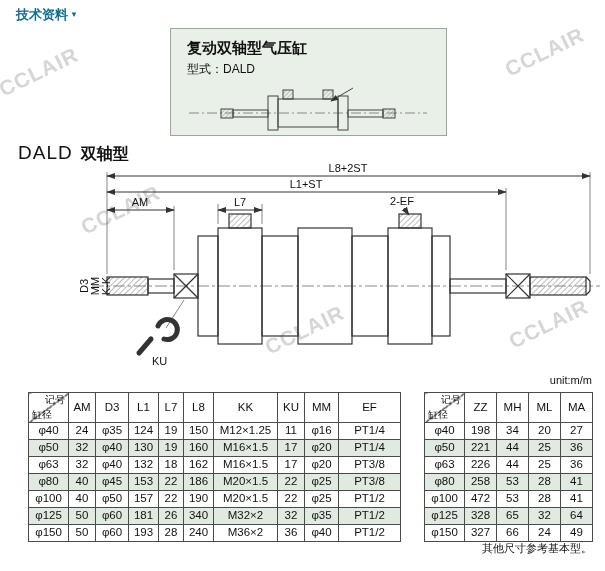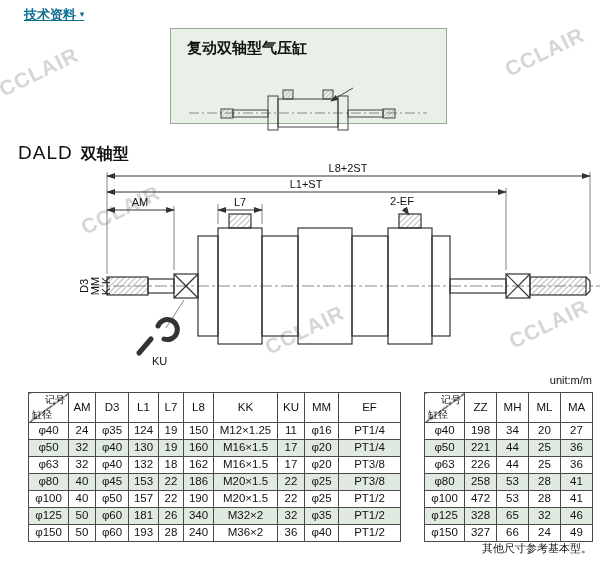--- a/index.html
+++ b/index.html
@@ -7,26 +7,26 @@
     width:605px;height:571px;position:relative;overflow:hidden;
     background:#fff;color:#111;
     font-family:"Liberation Sans","DejaVu Sans",sans-serif;
   }
   .watermark{
     position:absolute;transform:rotate(-26deg);transform-origin:center;
     font-size:21px;font-weight:bold;letter-spacing:1px;
     color:var(--watermark,#d6d6d6);user-select:none;pointer-events:none;white-space:nowrap;
   }
   .toplink{
-    position:absolute;left:24px;top:6px;font-size:13px;font-weight:bold;
-    color:var(--link,#0d6e8f);cursor:pointer;text-decoration:underline;
+    position:absolute;left:16px;top:6px;font-size:13px;font-weight:bold;
+    color:var(--link,#0d6e8f);cursor:pointer;
   }
   .toplink .arrow{font-size:9px;vertical-align:2px}
   .headerbox{
-    position:absolute;left:170px;top:28px;width:277px;height:96px;
+    position:absolute;left:170px;top:28px;width:277px;height:108px;
     background:var(--box_bg,#e9f0e7);border:1px solid #9aa89a;box-sizing:border-box;
   }
   .headerbox .title{margin:10px 0 3px 16px;font-size:15px;font-weight:bold}
   .headerbox .model{margin-left:16px;font-size:12px}
   .headerbox svg{position:absolute;left:12px;top:58px}
   .heading{position:absolute;left:18px;top:142px}
   .heading .model{font-size:19px;letter-spacing:1px}
   .heading .type{font-size:16px;font-weight:bold;margin-left:8px}
   svg.diagram{position:absolute;left:0;top:158px}
   svg text{font-family:"Liberation Sans","DejaVu Sans",sans-serif;font-size:11px;fill:#111}
@@ -57,20 +57,21 @@
 <div class="watermark" style="left:262px;top:318px">CCLAIR</div>
 <div class="watermark" style="left:506px;top:312px">CCLAIR</div>
 
 <div class="toplink">
   <span>技术资料</span>
   <span class="arrow">▾</span>
 </div>
 
 <div class="headerbox">
   <div class="title">复动双轴型气压缸</div>
+  <div class="model">型式：DALD</div>
   <svg width="250" height="46" viewBox="0 0 250 46">
     <defs>
       <pattern id="hatch2" width="3" height="3" patternUnits="userSpaceOnUse" patternTransform="rotate(45)">
         <line x1="0" y1="0" x2="0" y2="3" stroke="#777" stroke-width="0.8"></line>
       </pattern>
       <marker id="arr2" viewBox="0 0 10 10" refX="9" refY="5" markerWidth="8" markerHeight="8" orient="auto-start-reverse">
         <path d="M0,1.5 L10,5 L0,8.5 z" fill="#333"></path>
       </marker>
     </defs>
     <g stroke="#444" fill="none" stroke-width="1">
@@ -338,21 +339,21 @@
         <td>472</td>
         <td>53</td>
         <td>28</td>
         <td>41</td>
     </tr>
     <tr class="shade">
       <td>φ125</td>
         <td>328</td>
         <td>65</td>
         <td>32</td>
-        <td>46</td>
+        <td>64</td>
     </tr>
     <tr>
       <td>φ150</td>
         <td>327</td>
         <td>66</td>
         <td>24</td>
         <td>49</td>
     </tr>
   </tbody>
 </table>

